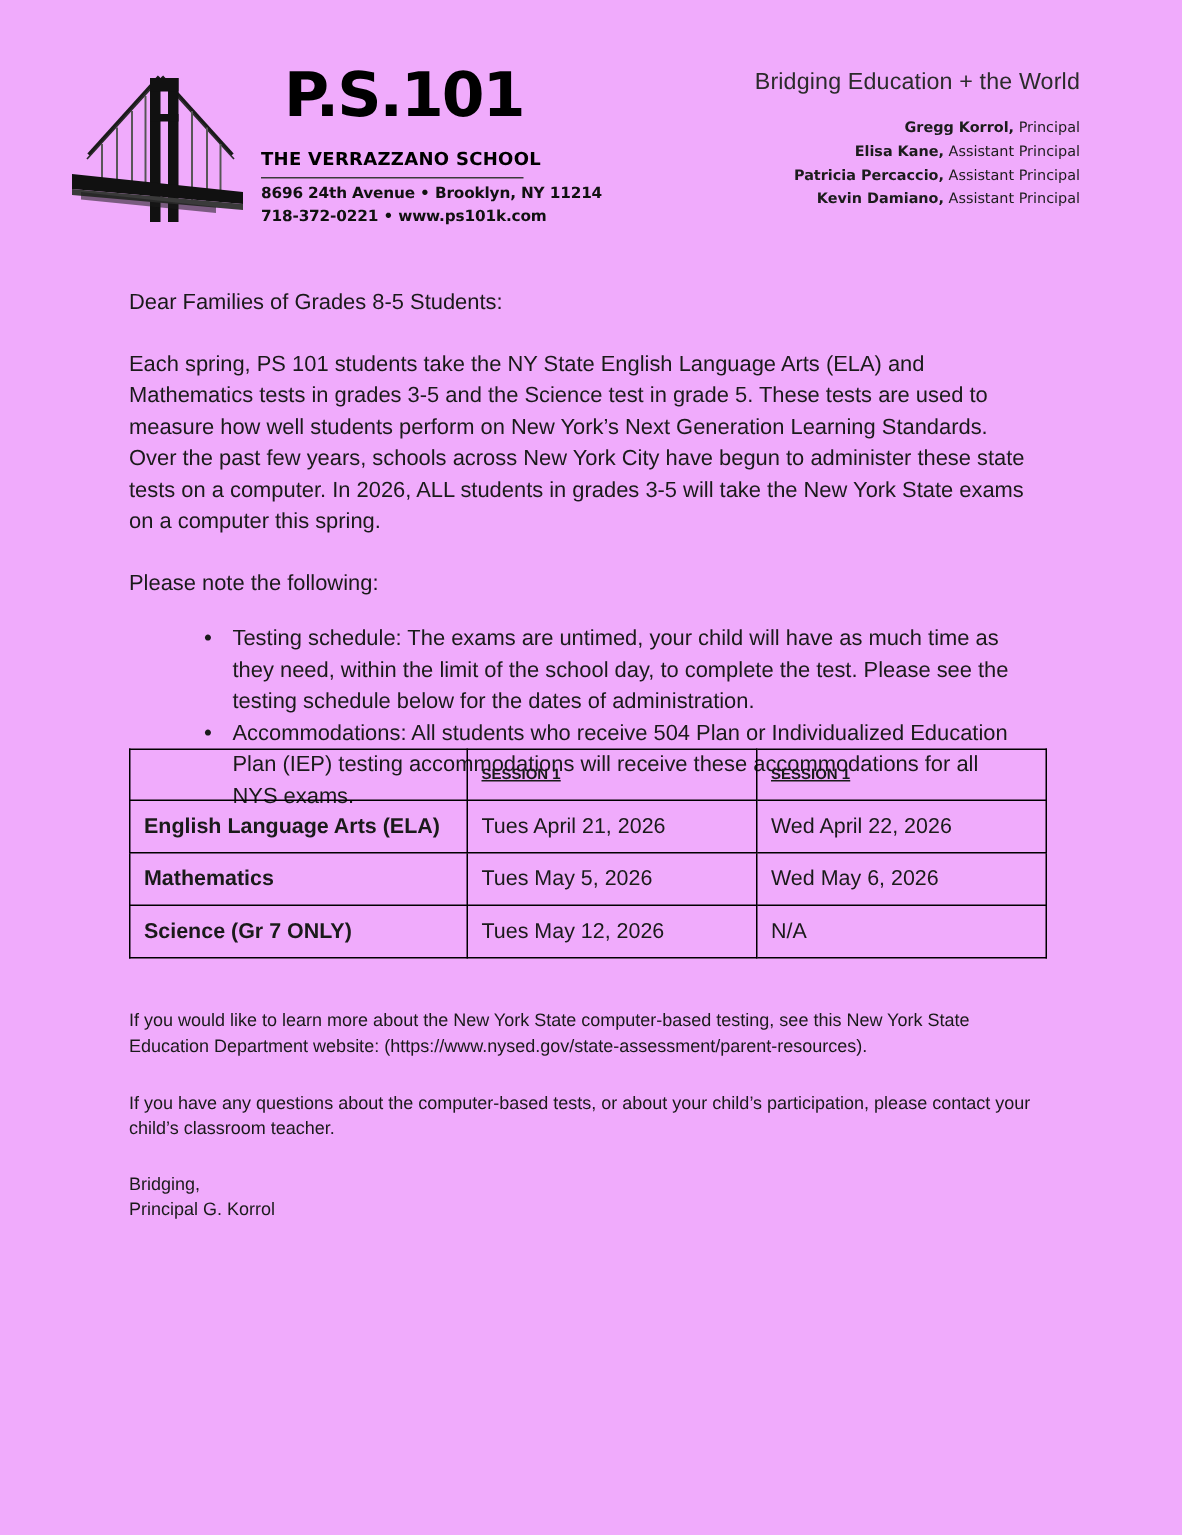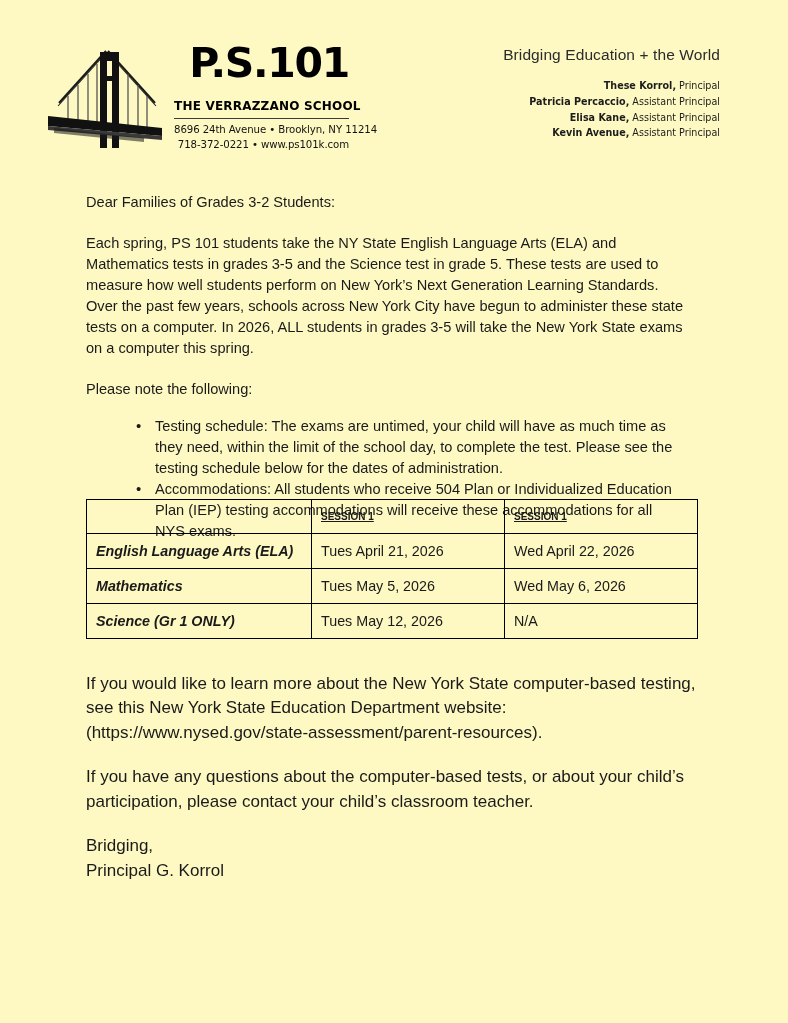--- a/index.html
+++ b/index.html
@@ -13,21 +13,21 @@
     position: relative;
     font-family: "Liberation Sans", sans-serif;
     color: #1a1a1a;
     overflow: hidden;
   }
 
   .page {
     position: relative;
     width: 788px;
     height: 1023px;
-    background: #fef9c3;
+    background: #f0abfc;
   }
 
   
   .header {
     position: absolute;
     top: 36px;
     left: 0;
     width: 788px;
     height: 130px;
   }
@@ -74,21 +74,21 @@
     margin-top: 16px;
     white-space: nowrap;
   }
   .logo-rule {
     border-top: 1.4px solid #3a3a3a;
     margin: 5px 0 4px 0;
     width: 100%;
   }
   .addr-line {
     font-family: "DejaVu Sans", sans-serif;
-    font-weight: 400;
+    font-weight: 700;
     font-size: 10.2px;
     letter-spacing: -0.1px;
     color: #111;
     line-height: 1.45;
     white-space: nowrap;
   }
 
   .header-right {
     position: absolute;
     right: 68px;
@@ -166,30 +166,29 @@
   .sched-table col.c1 { width: 225px; }
   .sched-table col.c2 { width: 193px; }
   .sched-table col.c3 { width: 193px; }
   .sched-table .hdr {
     font-weight: 700;
     text-decoration: underline;
     font-size: 10px;
   }
   .sched-table .rowlabel {
     font-weight: 700;
-    font-style: italic;
   }
 
   
   .tail-wrap {
     position: absolute;
     left: 86px;
     top: 672px;
     width: 614px;
-    font-size: 17px;
+    font-size: 12px;
     line-height: 1.44;
     color: #1a1a1a;
   }
 </style>
 </head>
 <body>
 
 <div class="page">
 
   <div class="header">
@@ -241,41 +240,41 @@
         <div class="logo-rule"></div>
         <div class="addr-line">8696 24th Avenue • Brooklyn, NY 11214</div>
         <div class="addr-line">718-372-0221 • www.ps101k.com</div>
       </div>
     </div>
 
     <div class="header-right">
       <div class="tagline">Bridging Education + the World</div>
 
       <div class="staff-line">
-        <span class="nm">These Korrol,</span>
+        <span class="nm">Gregg Korrol,</span>
         <span class="ti">Principal</span>
+      </div>
+      <div class="staff-line">
+        <span class="nm">Elisa Kane,</span>
+        <span class="ti">Assistant Principal</span>
       </div>
       <div class="staff-line">
         <span class="nm">Patricia Percaccio,</span>
         <span class="ti">Assistant Principal</span>
       </div>
       <div class="staff-line">
-        <span class="nm">Elisa Kane,</span>
-        <span class="ti">Assistant Principal</span>
-      </div>
-      <div class="staff-line">
-        <span class="nm">Kevin Avenue,</span>
+        <span class="nm">Kevin Damiano,</span>
         <span class="ti">Assistant Principal</span>
       </div>
     </div>
   </div>
 
   <div class="body-wrap">
 
-    <p class="para">Dear Families of Grades 3-2 Students:</p>
+    <p class="para">Dear Families of Grades 8-5 Students:</p>
     <div class="spacer-line"></div>
 
     <p class="para">Each spring, PS 101 students take the NY State English Language Arts (ELA) and Mathematics tests in grades 3-5 and the Science test in grade 5. These tests are used to measure how well students perform on New York’s Next Generation Learning Standards.</p>
     <p class="para">Over the past few years, schools across New York City have begun to administer these state tests on a computer. In 2026, ALL students in grades 3-5 will take the New York State exams on a computer this spring.</p>
 
     <div class="spacer-line"></div>
 
     <p class="para">Please note the following:</p>
 
     <ul class="notes">
@@ -300,21 +299,21 @@
         <td class="rowlabel">English Language Arts (ELA)</td>
         <td>Tues April 21, 2026</td>
         <td>Wed April 22, 2026</td>
       </tr>
       <tr>
         <td class="rowlabel">Mathematics</td>
         <td>Tues May 5, 2026</td>
         <td>Wed May 6, 2026</td>
       </tr>
       <tr>
-        <td class="rowlabel">Science (Gr 1 ONLY)</td>
+        <td class="rowlabel">Science (Gr 7 ONLY)</td>
         <td>Tues May 12, 2026</td>
         <td>N/A</td>
       </tr>
     </tbody>
   </table>
 
   <div class="tail-wrap">
     <p class="para">If you would like to learn more about the New York State computer-based testing, see this New York State Education Department website: (https://www.nysed.gov/state-assessment/parent-resources).</p>
     <div class="spacer-line"></div>
     <p class="para">If you have any questions about the computer-based tests, or about your child’s participation, please contact your child’s classroom teacher.</p>

